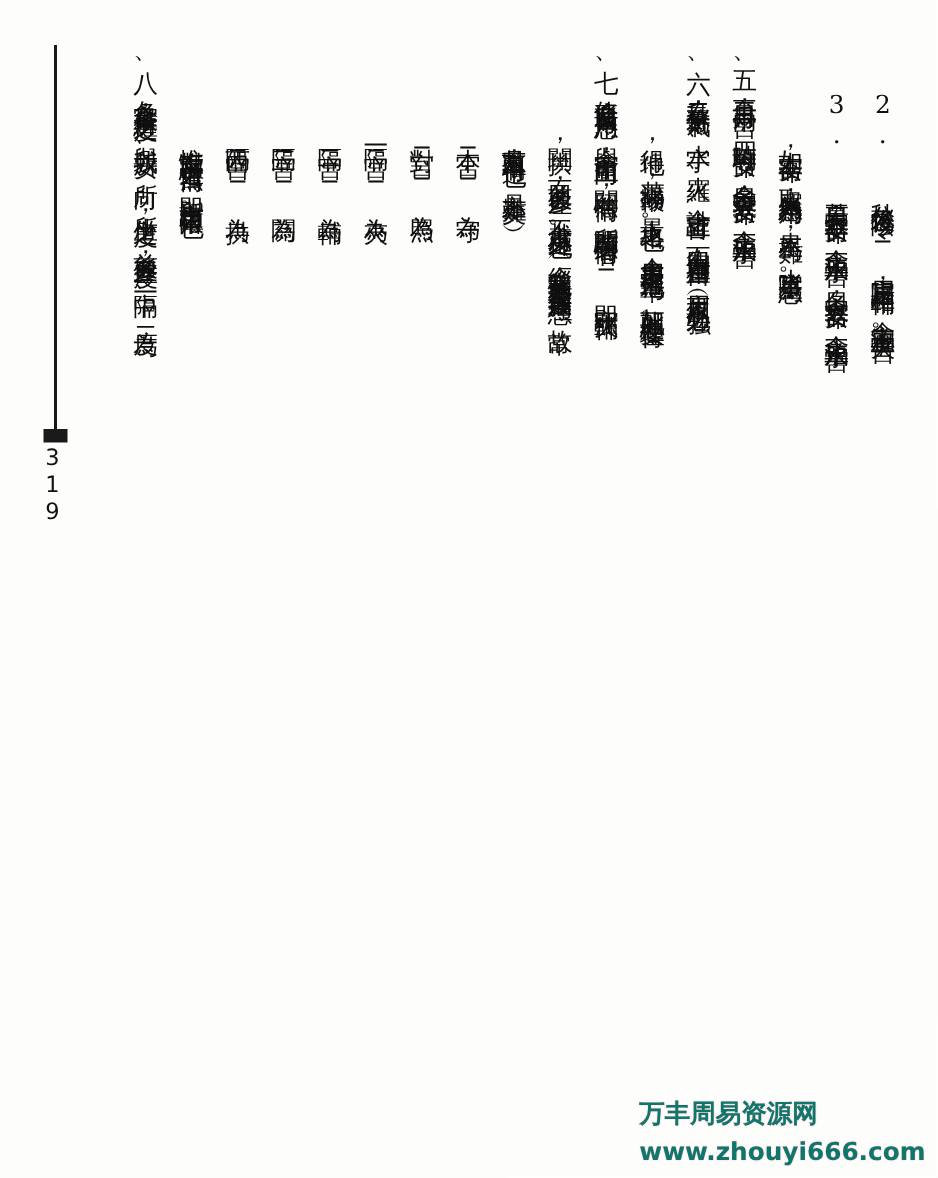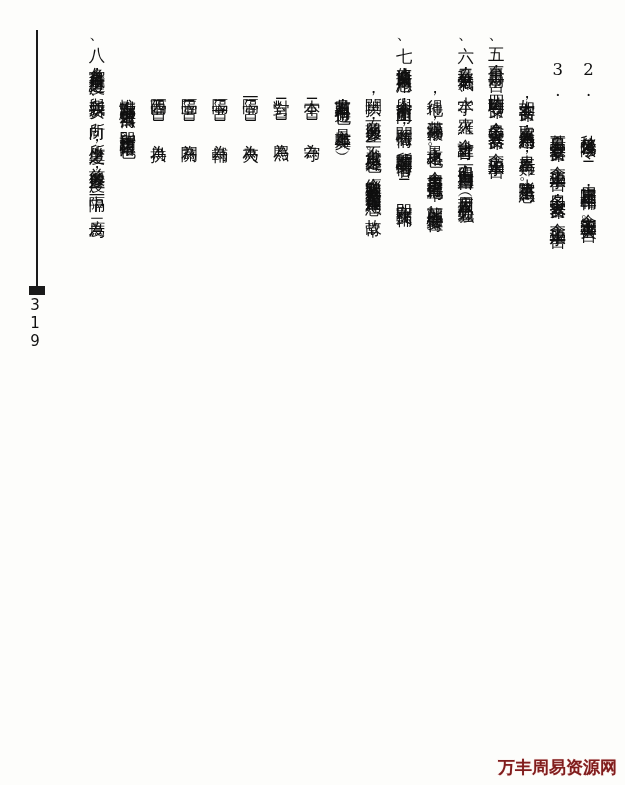--- a/index.html
+++ b/index.html
@@ -72,21 +72,21 @@
   
   .watermark {
     position: absolute;
     right: 8px;
     bottom: 6px;
     text-align: left;
     font-family: "DejaVu Sans", "Liberation Sans", sans-serif;
     line-height: 1.42;
   }
   .wm-line {
-    color: #7f1d1d;
+    color: #0f766e;
     font-size: 17px;
     font-weight: bold;
     white-space: nowrap;
     text-shadow: 0 0 1px rgba(207,28,28,0.35);
   }
   .wm-line.url { font-size: 16.5px; }
 </style>
 </head>
 <body>
 
@@ -111,15 +111,16 @@
     <div class="col indent-2">得地，花滿揚鞭，最上之格也。余大多用星宮得地為準，如此可使心安理得。</div>
     <div class="col">六、春秋二分為平氣，水宇、火羅、金計土皆可；而得力則在晝用日，夜用月（不必勉強）</div>
     <div class="col">五、至于日月兩宮，四時均可安命；余冬日宜火宮安命，命主正泊水宮</div>
     <div class="col indent-2">如土宮安命，取火羅為恩為用，木星為難，水宇陰星為忌。</div>
     <div class="col indent-1">3. 若夏日宜水宮安命，命主正泊水宮；冬日宜火宮安命，命主正泊水宮</div>
     <div class="col indent-1">2. 秋分後為陰令──宜用陽星相輔，命主宜泊土宮火宮。</div>
   </div>
 
   <div class="watermark">
     <div class="wm-line">万丰周易资源网</div>
+    <div class="wm-line url">www.zhouyi666.com</div>
   </div>
 
 </div>
 
 </body></html>

